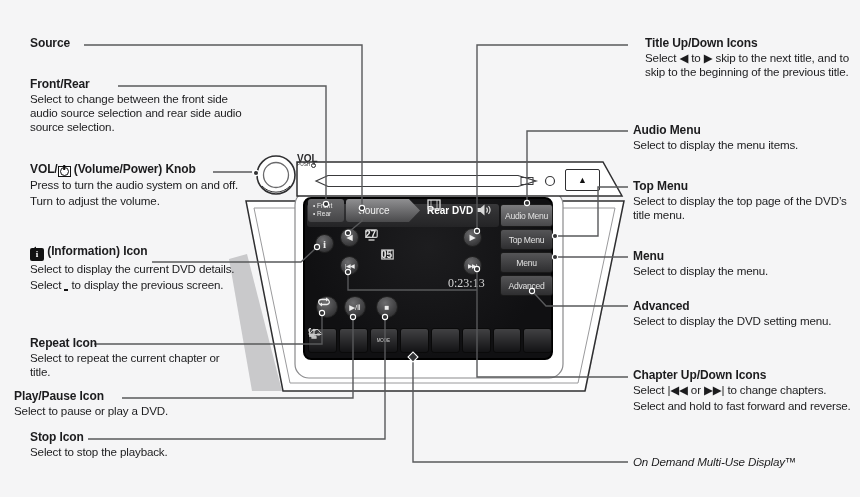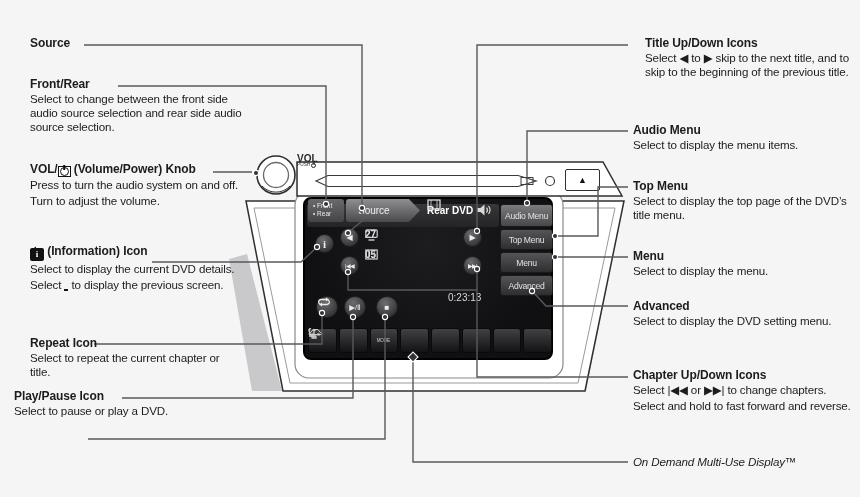--- a/index.html
+++ b/index.html
@@ -47,21 +47,21 @@
   .mbtn { height:21px; margin-bottom:2px; border-radius:3px; color:#e2e2e2; font-size:8.6px;
           text-align:center; line-height:21px; background:linear-gradient(#555557,#2e2e30);
           border:1px solid #1a1a1a; letter-spacing:-0.3px; }
   .mbtn.first { background:linear-gradient(#7b7b7d,#48484a); height:23px; line-height:23px; }
   .cbtn { position:absolute; border-radius:50%; background:radial-gradient(circle at 40% 30%, #6d6d6f, #353537 75%);
           border:1px solid #222; color:#ececec; display:flex; align-items:center; justify-content:center; }
   .sm { width:19px; height:19px; font-size:8px; }
   .lg { width:22px; height:22px; font-size:8px; }
   .numrow { position:absolute; display:flex; align-items:center; gap:4px; color:#e8e8e8;
             font-size:10px; font-weight:bold; }
-  .time { position:absolute; left:143px; top:93px; width:38px; color:#d8d8d8; font-size:10px; }
+  .time { position:absolute; left:143px; top:77px; width:38px; color:#d8d8d8; font-size:12px;font-family:Liberation Serif, serif; }
   .chglyph { font-size:6px; letter-spacing:-0.6px; }
   .strip { position:absolute; left:3px; top:129px; width:244px; height:25px; display:flex; gap:2px; }
   .hbtn { flex:1; background:linear-gradient(#414143,#131315); border:1px solid #0a0a0a;
           border-radius:3px; display:flex; align-items:center; justify-content:center;
           color:#c9c9c9; }
   .hbtn .mode { font-size:4.5px; color:#cfcfcf; letter-spacing:0; margin-right:1px; }
 
   
   .knob-label { position:absolute; left:297px; top:155px; width:40px; color:#2a2a2c; }
   .knob-label .v { font-size:10px; font-weight:bold; line-height:7px; }
@@ -170,21 +170,21 @@
       <span class="chglyph">▶▶|</span>
     </div>
 
     <div class="numrow" style="left:60px; top:30px;align-items:center;">
       <svg width="13" height="12" viewBox="0 0 13 12">
         <rect x="0.8" y="0.8" width="11.4" height="7.5" rx="1" fill="none" stroke="#cfcfcf" stroke-width="1.2"></rect>
         <line x1="3.5" y1="11" x2="9.5" y2="11" stroke="#cfcfcf" stroke-width="1.4"></line>
       </svg>
       <span>27</span>
     </div>
-    <div class="numrow" style="left:60px; top:50px;">
+    <div class="numrow" style="left:76px; top:50px;">
       <svg width="13" height="11" viewBox="0 0 13 11">
         <rect x="0.8" y="1" width="11.4" height="9" fill="none" stroke="#cfcfcf" stroke-width="1.2"></rect>
         <line x1="3.8" y1="1" x2="3.8" y2="10" stroke="#cfcfcf" stroke-width="0.8"></line>
         <line x1="9.2" y1="1" x2="9.2" y2="10" stroke="#cfcfcf" stroke-width="0.8"></line>
       </svg>
       <span>05</span>
     </div>
 
     <div class="time">0:23:13</div>
 
@@ -296,20 +296,24 @@
   <div class="callout" style="left:30px; top:337px;">
     <h4>Repeat Icon</h4>
     <p>Select to repeat the current chapter or title.</p>
   </div>
 
   <div class="callout" style="left:14px; top:390px;">
     <h4>Play/Pause Icon</h4>
     <p>Select to pause or play a DVD.</p>
   </div>
 
+  <div class="callout" style="left:30px; top:431px;">
+    <h4>Stop Icon</h4>
+    <p>Select to stop the playback.</p>
+  </div>
 
   <div class="callout right" style="left:633px; top:37px;margin-left:12px;">
     <h4>Title Up/Down Icons</h4>
     <p>Select ◀ to ▶ skip to the next title, and to skip to the beginning of the previous title.</p>
   </div>
 
   <div class="callout right" style="left:633px; top:124px;">
     <h4>Audio Menu</h4>
     <p>Select to display the menu items.</p>
   </div>

